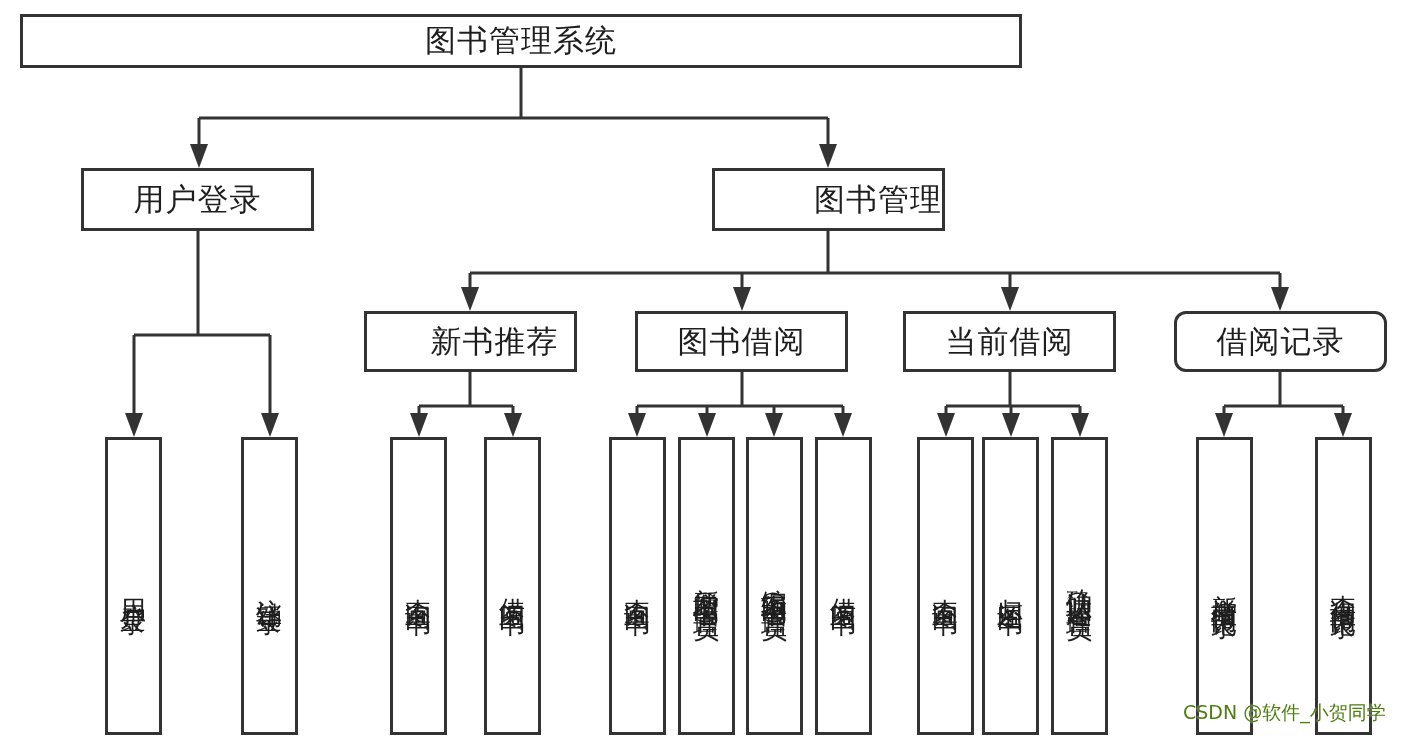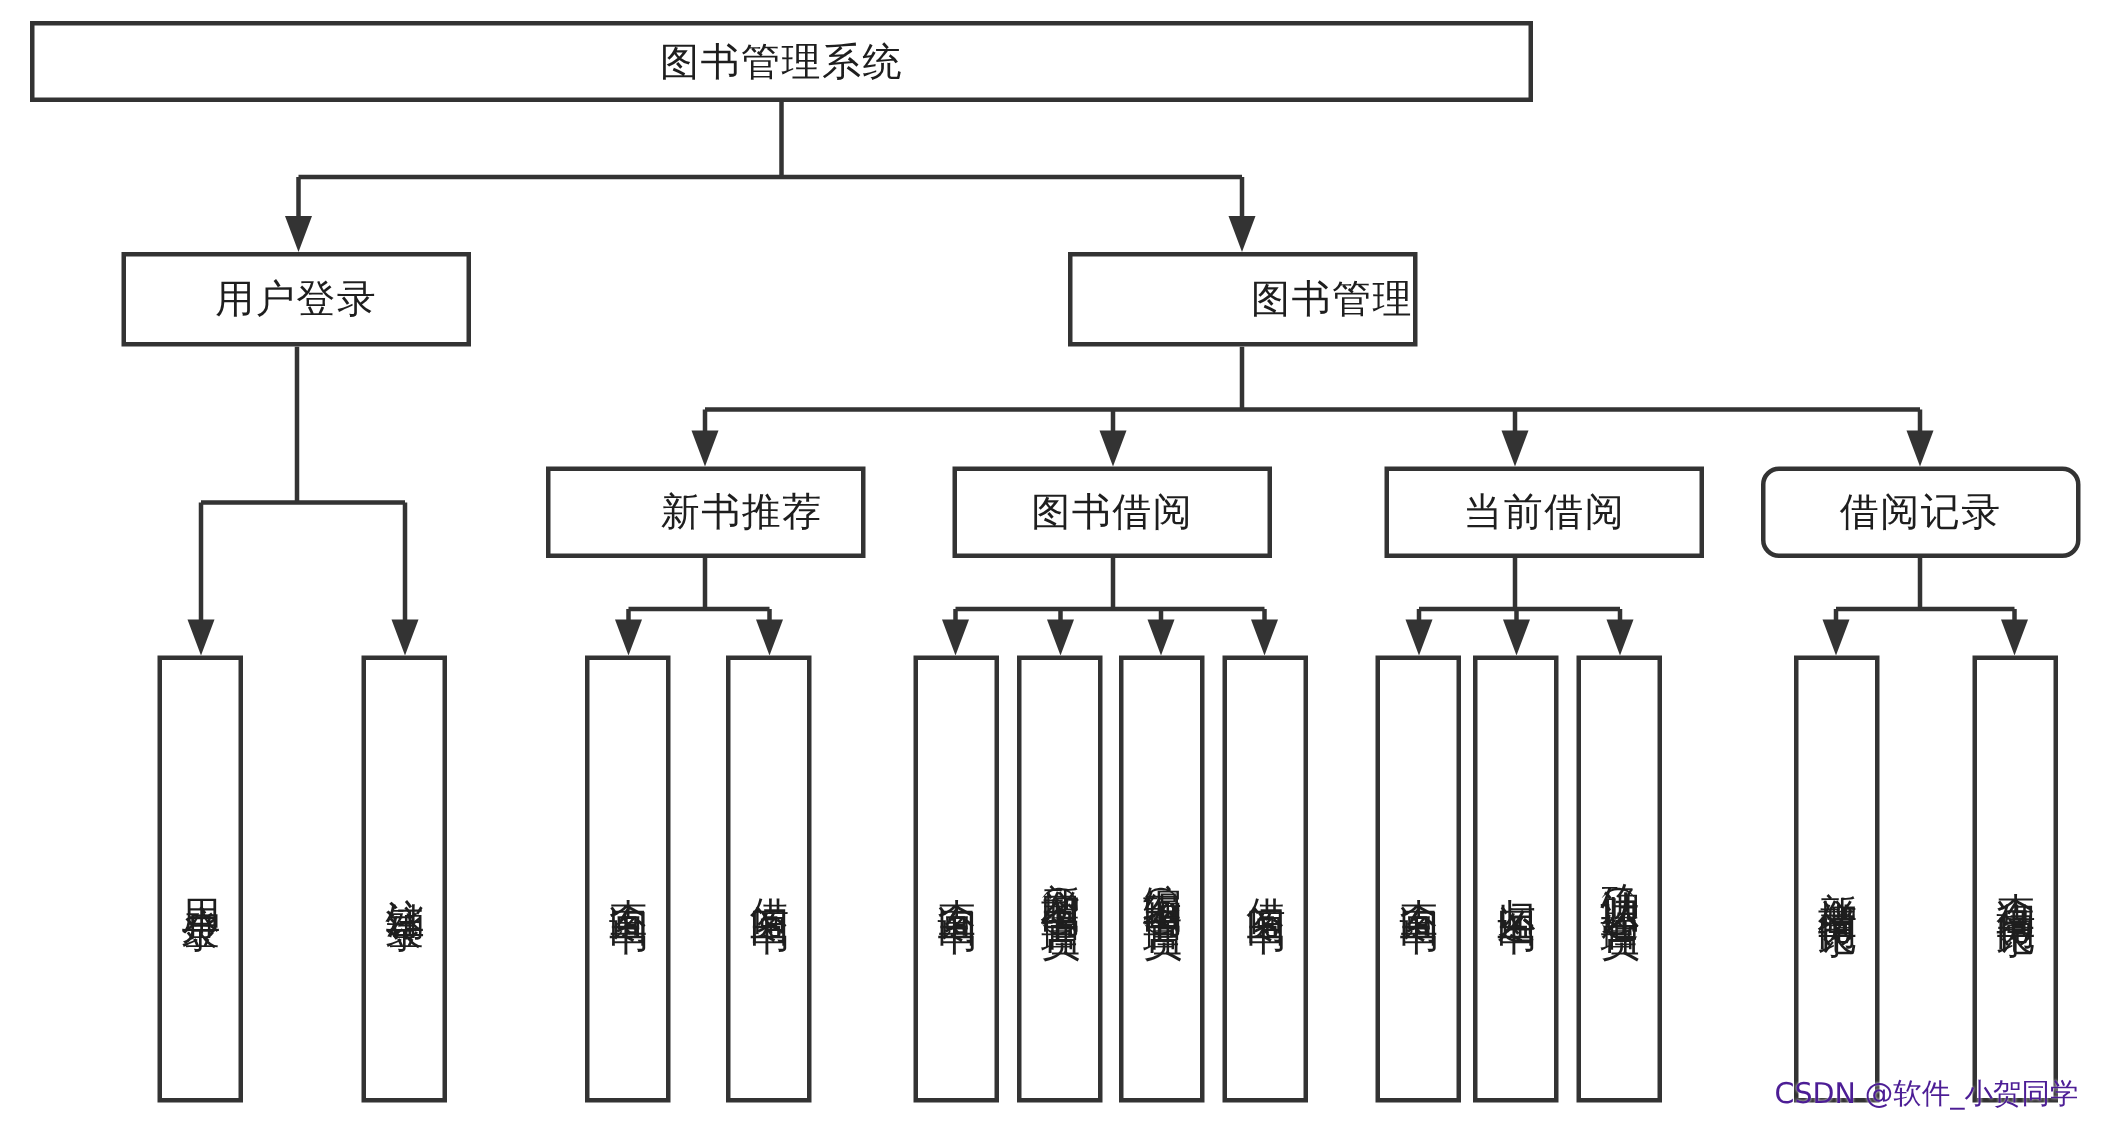--- a/index.html
+++ b/index.html
@@ -26,64 +26,64 @@
     position: absolute;
     box-sizing: border-box;
     background: #ffffff;
     border: 3px solid #333333;
     display: flex;
     align-items: center;
     justify-content: center;
     color: #1e1e1e;
   }
   .hlabel {
-    font-size: 26px;
+    font-size: 31px;
     letter-spacing: 1px;
     white-space: nowrap;
   }
   .vlabel {
     writing-mode: vertical-rl;
     text-orientation: mixed;
     font-size: 26px;
     letter-spacing: 4px;
     line-height: 1;
     white-space: nowrap;
   }
   
   .n-root   { left: 20px;   top: 14px;  width: 1002px; height: 54px; }
   
   .n-login  { left: 81px;   top: 168px; width: 233px;  height: 63px; }
   .n-mgmt   { left: 712px;  top: 168px; width: 233px;  height: 63px; justify-content: flex-end; }
   
   .lvl3     { top: 311px; width: 213px; height: 61px; }
   .n-rec    { left: 364px; padding-left: 48px;  }
   .n-borrow { left: 635px; justify-content: center;  }
-  .n-cur    { left: 903px; margin-left: 20px;  }
+  .n-cur    { left: 903px;  }
   .n-rec2   { left: 1174px; border-radius: 12px; }
   
   .leaf     { top: 437px; width: 57px; height: 298px; }
   .lf-1  { left: 105px;  }
   .lf-2  { left: 241px;  }
   .lf-3  { left: 390px;  }
   .lf-4  { left: 484px;  }
   .lf-5  { left: 609px;  }
   .lf-6  { left: 678px;  }
   .lf-7  { left: 746px;  }
   .lf-8  { left: 815px;  }
   .lf-9  { left: 917px;  }
   .lf-10 { left: 982px;  }
   .lf-11 { left: 1051px; }
   .lf-12 { left: 1196px; }
   .lf-13 { left: 1315px; }
   .watermark {
     position: absolute;
     left: 1183px;
-    top: 716px;
+    top: 700px;
     font-size: 19px;
-    color: #4c1d95;
+    color: #4d7c0f;
     white-space: nowrap;
     z-index: 5;
     text-shadow: 0 0 2px #ffffff;
   }
 </style>
 </head>
 <body>
 
 <div class="stage">
 

